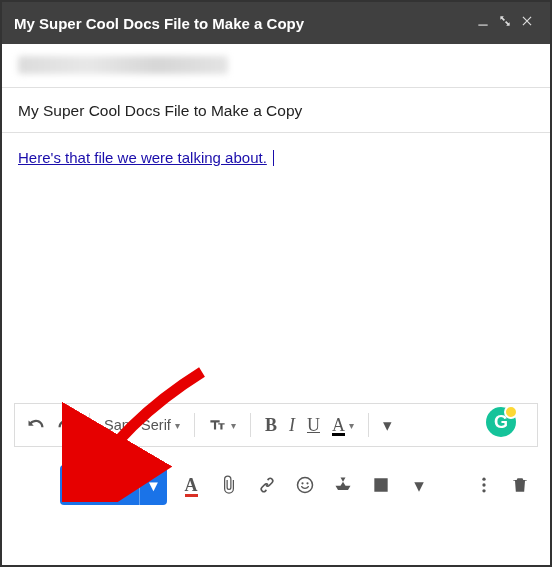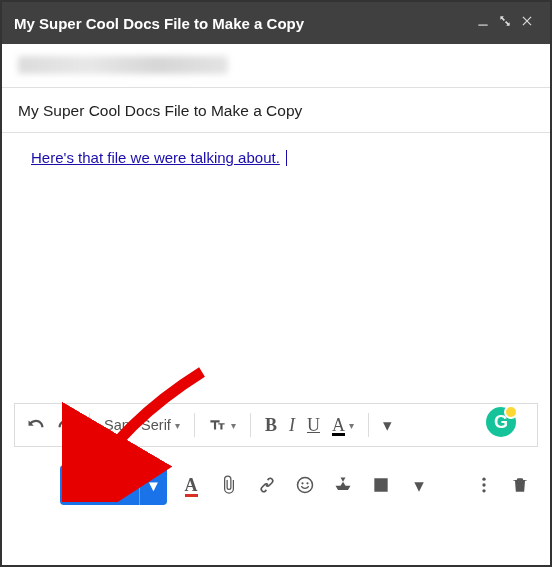--- a/index.html
+++ b/index.html
@@ -45,21 +45,20 @@
   }
   .body-area {
     padding: 16px 16px 8px 16px;
     min-height: 270px;
     position: relative;
   }
   .body-link {
     color: #1a0dab;
     text-decoration: underline;
     font-size:15px;
-    margin-left:13px;
   }
   .cursor {
     color:#1a0dab;
     border-right:1px solid #1a0dab;
     margin-left:2px;
   }
   .grammarly {
     position:absolute;
     right: 34px;
     bottom: 128px;

